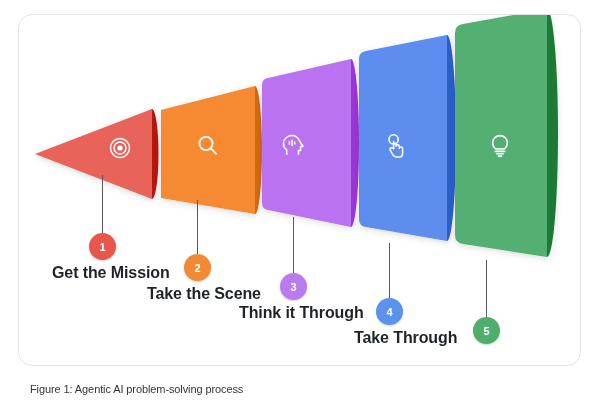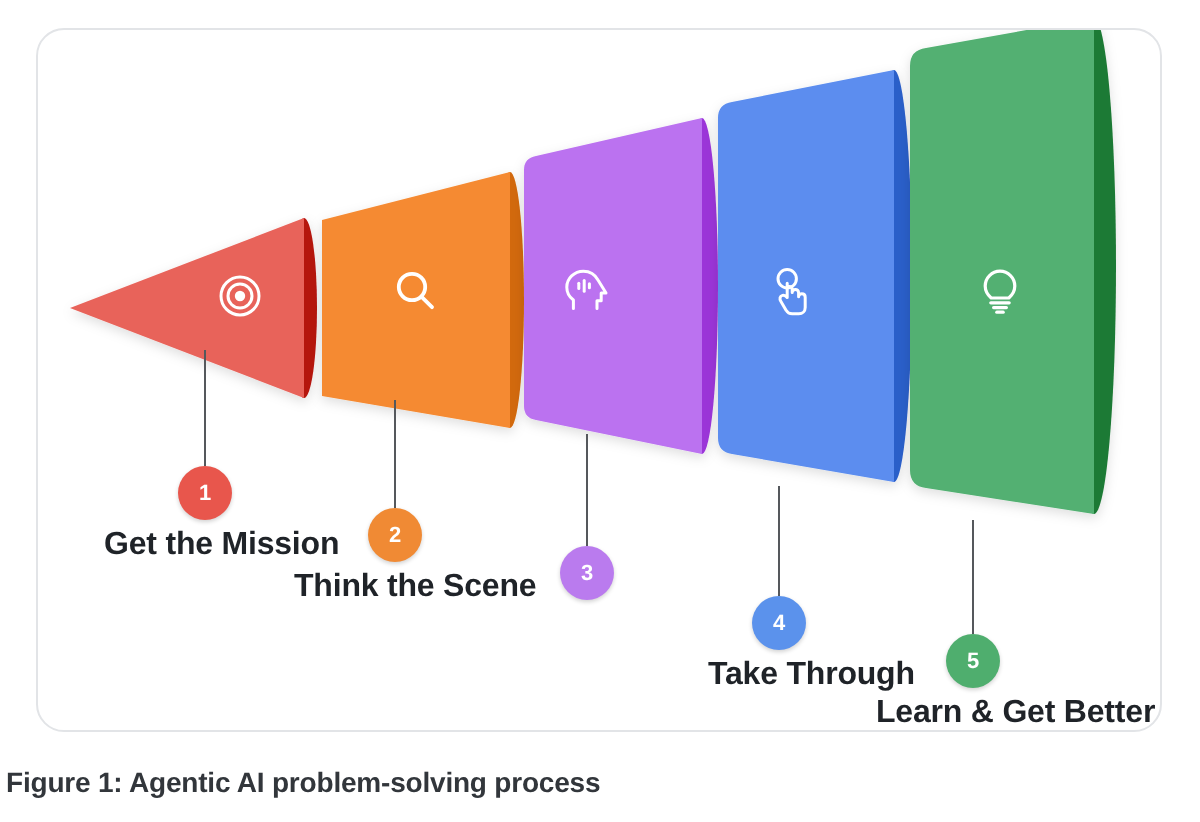--- a/index.html
+++ b/index.html
@@ -61,24 +61,24 @@
   .stage-label {
     position: absolute;
     font-size: 16px;
     font-weight: 700;
     color: #1f2328;
     white-space: nowrap;
     letter-spacing: -0.1px;
   }
   #figure-caption {
     position: absolute;
-    left: 3px;
+    left: 30px;
     top: 383px;
-    font-size: 14px;
-    font-weight: 700;
+    font-size: 11px;
+    font-weight: 400;
     color: #32363b;
     white-space: nowrap;
     letter-spacing: -0.1px;
   }
 </style>
 </head>
 <body>
 
 <div id="figure-card">
 
@@ -194,20 +194,20 @@
       <span>3</span>
     </div>
     <div class="badge" style="left:357px; top:283px; width:27px; height:27px; background:#5B92EC;">
       <span>4</span>
     </div>
     <div class="badge" style="left:454px; top:302px; width:27px; height:27px; background:#4FAE6E;">
       <span>5</span>
     </div>
 
     <div class="stage-label" style="left:33px; top:249px;">Get the Mission</div>
-    <div class="stage-label" style="left:128px; top:270px;">Think the Scene</div>
+    <div class="stage-label" style="left:128px; top:270px;">Take the Scene</div>
+    <div class="stage-label" style="left:220px; top:289px;">Think it Through</div>
     <div class="stage-label" style="left:335px; top:314px;">Take Through</div>
-    <div class="stage-label" style="left:419px; top:333px;">Learn &amp; Get Better</div>
 
   </div>
 </div>
 
 <div id="figure-caption">Figure 1: Agentic AI problem-solving process</div>
 
 </body></html>

